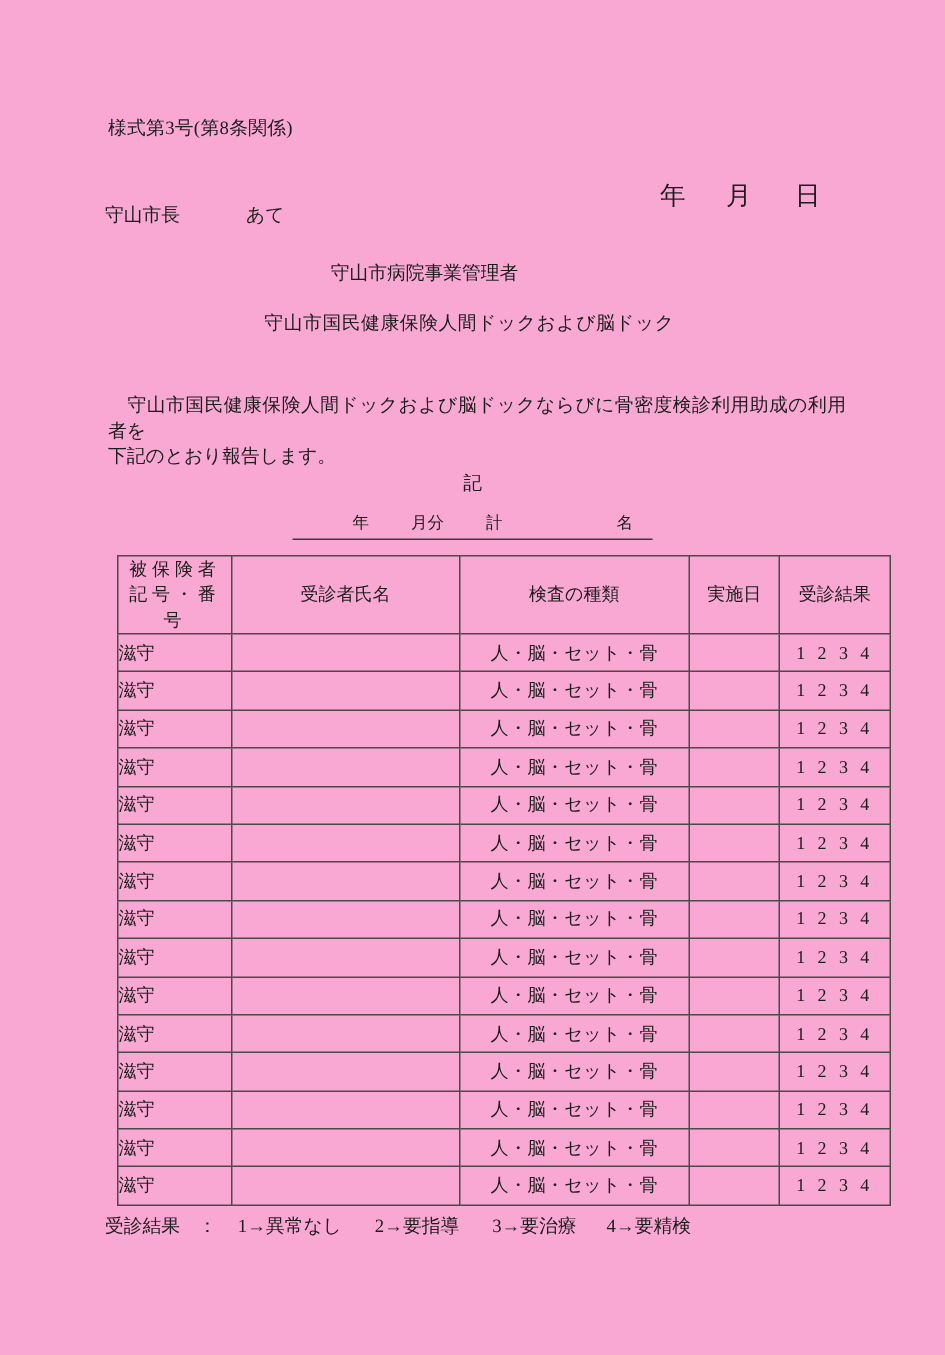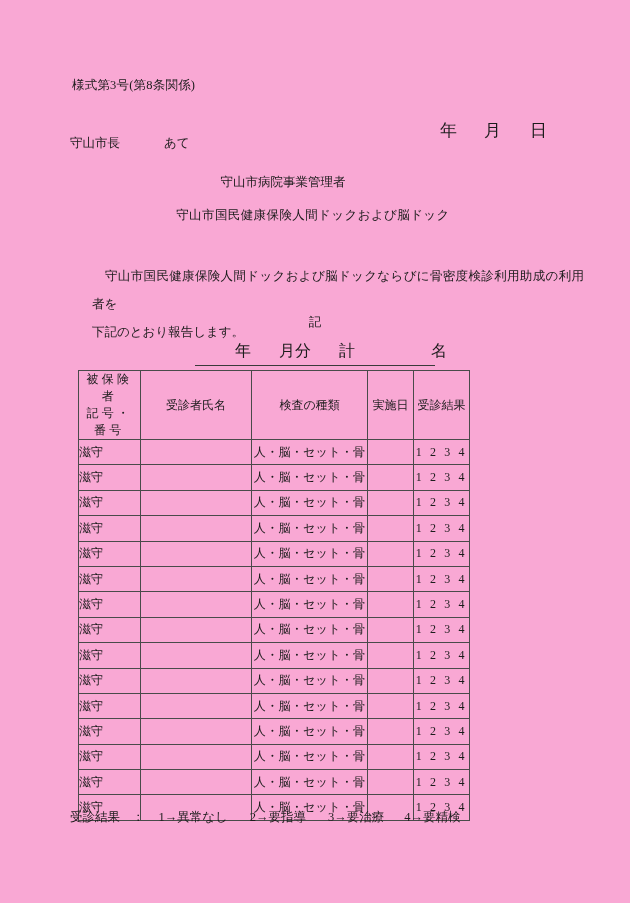--- a/index.html
+++ b/index.html
@@ -89,59 +89,58 @@
     padding-left: 3px;
   }
 
   
   .body-text {
     position: absolute;
     left: 72px;
     top: 262px;
     width: 492px;
     font-size: 12.5px;
-    line-height: 28px;
+    line-height: 17px;
     text-align: justify;
-    margin-left: 20px;
   }
   .body-text .ln1 { display: block; text-indent: 13px; }
   .body-text .ln2 { display: block; }
 
   
   .ki {
     position: absolute;
     left: 0;
     top: 314px;
     width: 630px;
     text-align: center;
     font-size: 12.5px;
   }
 
   
   .totals {
     position: absolute;
     left: 195px;
     top: 341px;
     width: 240px;
-    font-size: 16px;
+    font-size: 11px;
     border-bottom: 1px solid #3a3a3a;
     padding-bottom: 3px;
     white-space: nowrap;
   }
   .totals .sp-a { display: inline-block; width: 40px; }
   .totals .sp-b { display: inline-block; width: 28px; }
   .totals .sp-c { display: inline-block; width: 28px; }
   .totals .sp-d { display: inline-block; width: 76px; }
 
   
   .report-table {
     position: absolute;
     left: 78px;
     top: 370px;
-    width: 392px;
+    width: 516px;
     border-collapse: collapse;
     font-size: 12px;
     border-radius: 18px;
   }
   .report-table td, .report-table th {
     border: 1px solid #4a4a4a;
     padding: 0;
     font-weight: normal;
     box-sizing: border-box;
   }

